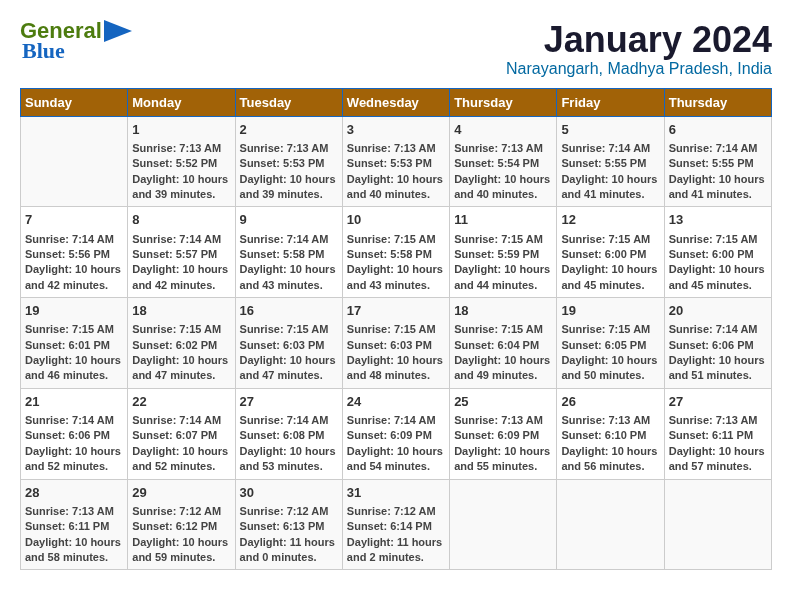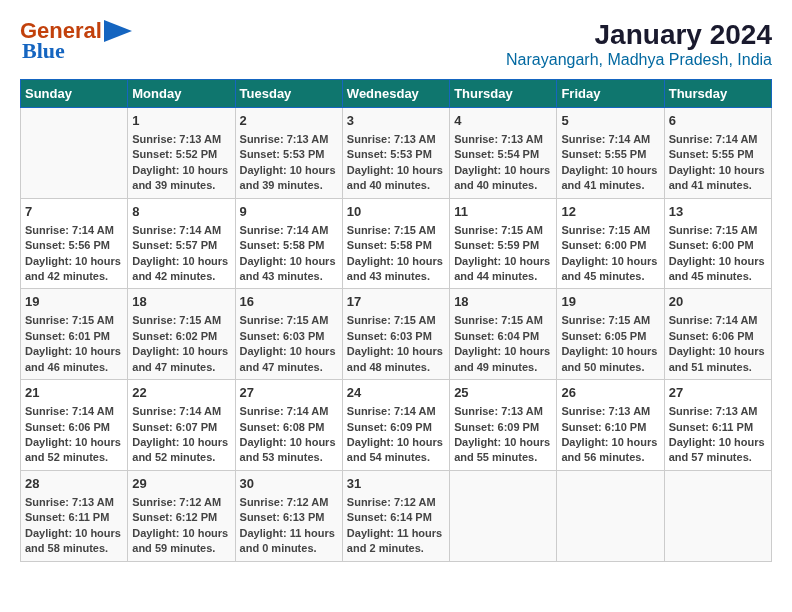--- a/index.html
+++ b/index.html
@@ -18,37 +18,37 @@
     }
     .logo {
       display: flex;
       flex-direction: column;
       align-items: flex-start;
     }
     .title-section {
       text-align: right;
     }
     .title-section h1 {
-      font-size: 28px;
+      font-size: 36px;
       font-weight: bold;
       color: #1a1a2e;
       line-height: 1.1;
     }
     .title-section h2 {
       font-size: 16px;
       font-weight: normal;
       color: #0369a1;
     }
     table {
       width: 100%;
       border-collapse: collapse;
       font-size: 11px;
     }
     thead tr th {
-      background-color: #0f766e;
+      background-color: #a16207;
       color: #fff;
       padding: 6px 4px;
       text-align: left;
       font-size: 13px;
       font-weight: bold;
       border: 1px solid #1565c0;
     }
     tbody tr td {
       border: 1px solid #ccc;
       padding: 4px 4px;
@@ -74,21 +74,21 @@
       font-weight: bold;
     }
   </style>
 </head>
 <body>
 
 <div class="header-section">
   <div class="logo">
     <div style="display:flex; align-items:center; gap:2px;">
       <span style="font-size:22px; font-weight:bold; color:#1a1a2e; line-height:1;">
-        <span style="color:#c2410c;">General</span>
+        <span style="color:#4d7c0f;">General</span>
       </span>
       <svg width="28" height="22" viewBox="0 0 28 22">
         <polygon points="0,0 28,11 0,22" fill="#1565c0"></polygon>
       </svg>
     </div>
     <span style="font-size:22px; font-weight:bold; color:#1565c0; line-height:1; margin-top:-2px; margin-left:2px;font-family:Liberation Serif, serif;">Blue</span>
   </div>
   <div class="title-section">
     <h1>January 2024</h1>
     <h2>Narayangarh, Madhya Pradesh, India</h2>

